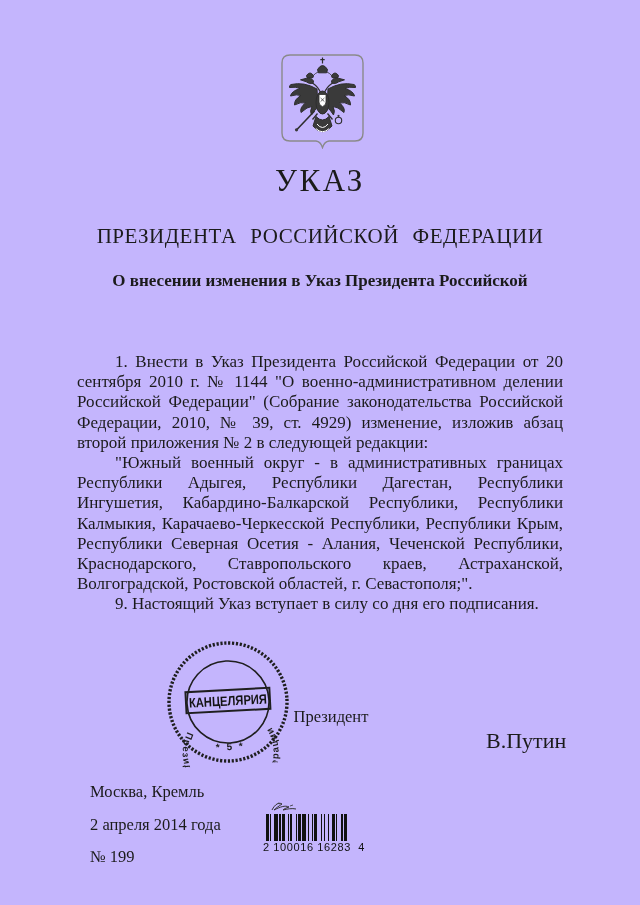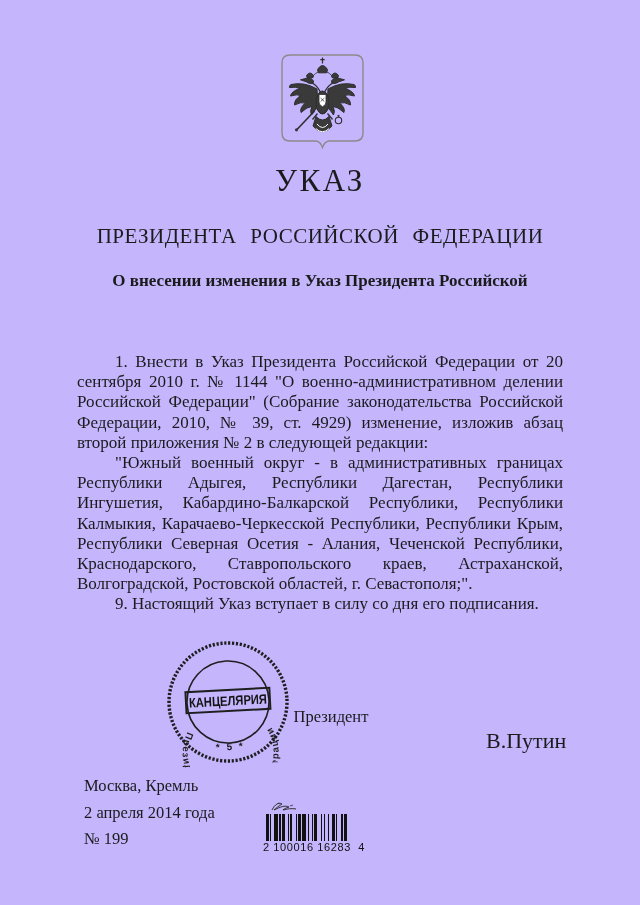--- a/index.html
+++ b/index.html
@@ -22,21 +22,21 @@
     text-align:justify;}
   .body-text p{margin:0;text-indent:38px;}
   
   .sig-post1{left:235px;top:707px;width:192px;text-align:center;font-size:16.5px;}
   .sig-post2{left:235px;top:728px;width:192px;text-align:center;font-size:16.5px;}
   .sig-name{left:452px;top:728px;font-size:22px;margin-left:34px;}
   
   .stamp{left:165px;top:639px;width:126px;height:126px;transform:rotate(-3deg);}
   
   .place-date{left:78px;top:770px;font-size:16.5px;line-height:20.7px;}
-  .place-date div{margin:6px;}
+  .place-date div{margin:12px;}
   
   .squiggle{left:270px;top:801px;width:28px;height:12px;}
   .barcode-bars{left:266px;top:814px;width:82px;height:27px;display:flex;align-items:stretch;}
   .barcode-bars span{display:block;height:100%;}
   .bar{background:#111;}
   .gap{background:transparent;}
   .barcode-digits{left:263px;top:841px;font-family:"Liberation Sans", sans-serif;
     font-size:11px;letter-spacing:.6px;white-space:pre;color:#111;}
 </style>
 </head>

